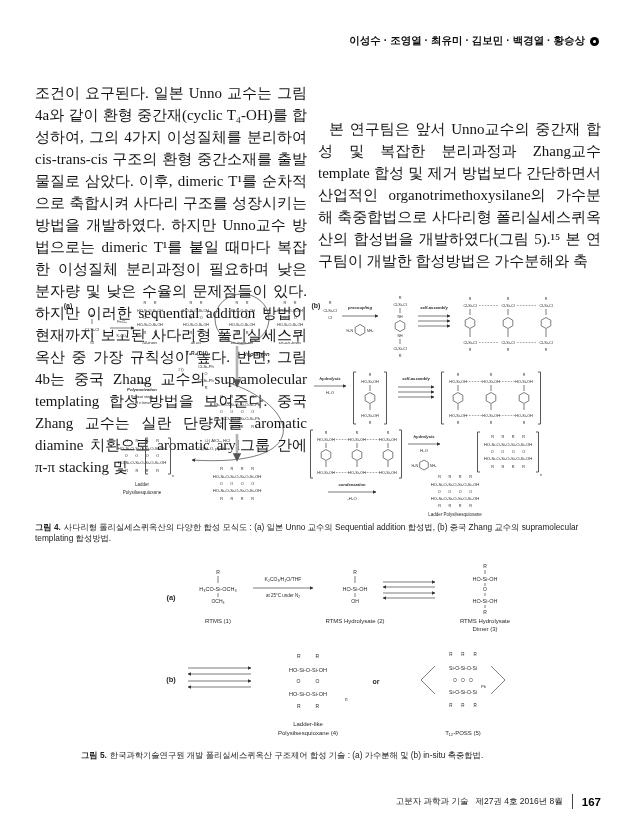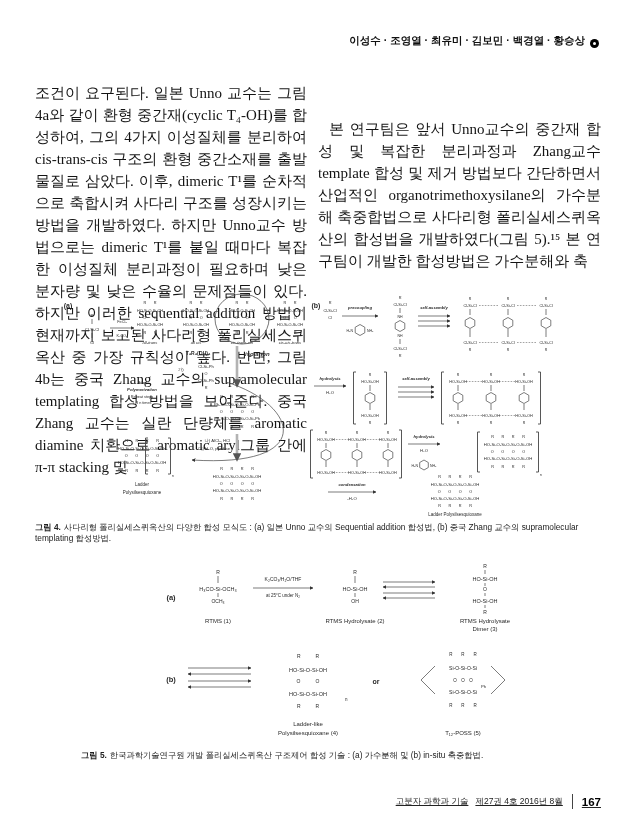--- a/index.html
+++ b/index.html
@@ -1,36 +1,36 @@
 <!DOCTYPE html>
 <html><head>
 <meta charset="utf-8">
 <style>
   html,body{margin:0;padding:0;background:#ffffff;}
   .page{position:relative;width:623px;height:830px;background:#ffffff;overflow:hidden;
         font-family:"Liberation Serif",serif;color:#141414;}
   
-  .authors{position:absolute;top:34px;right:24px;display:flex;align-items:flex-end;gap:5px;
+  .authors{position:absolute;top:34px;right:24px;display:flex;align-items:center;gap:5px;
            font-family:"Liberation Sans",sans-serif;font-weight:bold;font-size:10.5px;color:#111;}
   .auth-icon{width:9px;height:9px;border-radius:50%;background:#000;position:relative;flex:0 0 auto;}
   .auth-icon::after{content:"";position:absolute;left:3px;top:3px;width:3px;height:3px;border-radius:50%;background:#fff;}
   
   .col{position:absolute;top:82px;}
   .col-left{left:35px;width:272px;}
   .col-right{left:318px;width:283px;}
   .col p{margin:0;font-size:15px;line-height:22px;text-align:justify;}
   .col p.indent{text-indent:11px;margin-top:36px;}
   
   .fig{position:absolute;}
   .cap{position:absolute;font-family:"Liberation Sans",sans-serif;font-size:8.3px;line-height:10.8px;color:#222;}
   .cap b{margin-right:3px;}
   .cap-center{text-align:left;}
   
   .footer{position:absolute;top:794px;right:22px;display:flex;align-items:center;
-          font-family:"Liberation Sans",sans-serif;font-size:8.5px;color:#222;text-decoration:underline;}
+          font-family:"Liberation Sans",sans-serif;font-size:8.5px;color:#222;}
   .footer .issue{margin-left:7px;}
   .footer .divider{width:1px;height:15px;background:#444;margin:0 9px;}
   .footer .pagenum{font-weight:bold;font-size:11.5px;color:#000;}
   
   svg text{font-family:"Liberation Sans",sans-serif;fill:#2a2a2a;}
   .tc{text-anchor:middle}.te{text-anchor:end}
   .bi{font-style:italic;font-weight:bold}.it{font-style:italic}.bd{font-weight:bold}
   .s35{font-size:3.5px}.s38{font-size:3.8px}.s42{font-size:4.2px}.s45{font-size:4.5px}
   .s5{font-size:5px}.s55{font-size:5.5px}.s6{font-size:6px}.s7{font-size:7px}.s75{font-size:7.5px}
   .ln{stroke:#444;stroke-width:0.7;fill:none}

